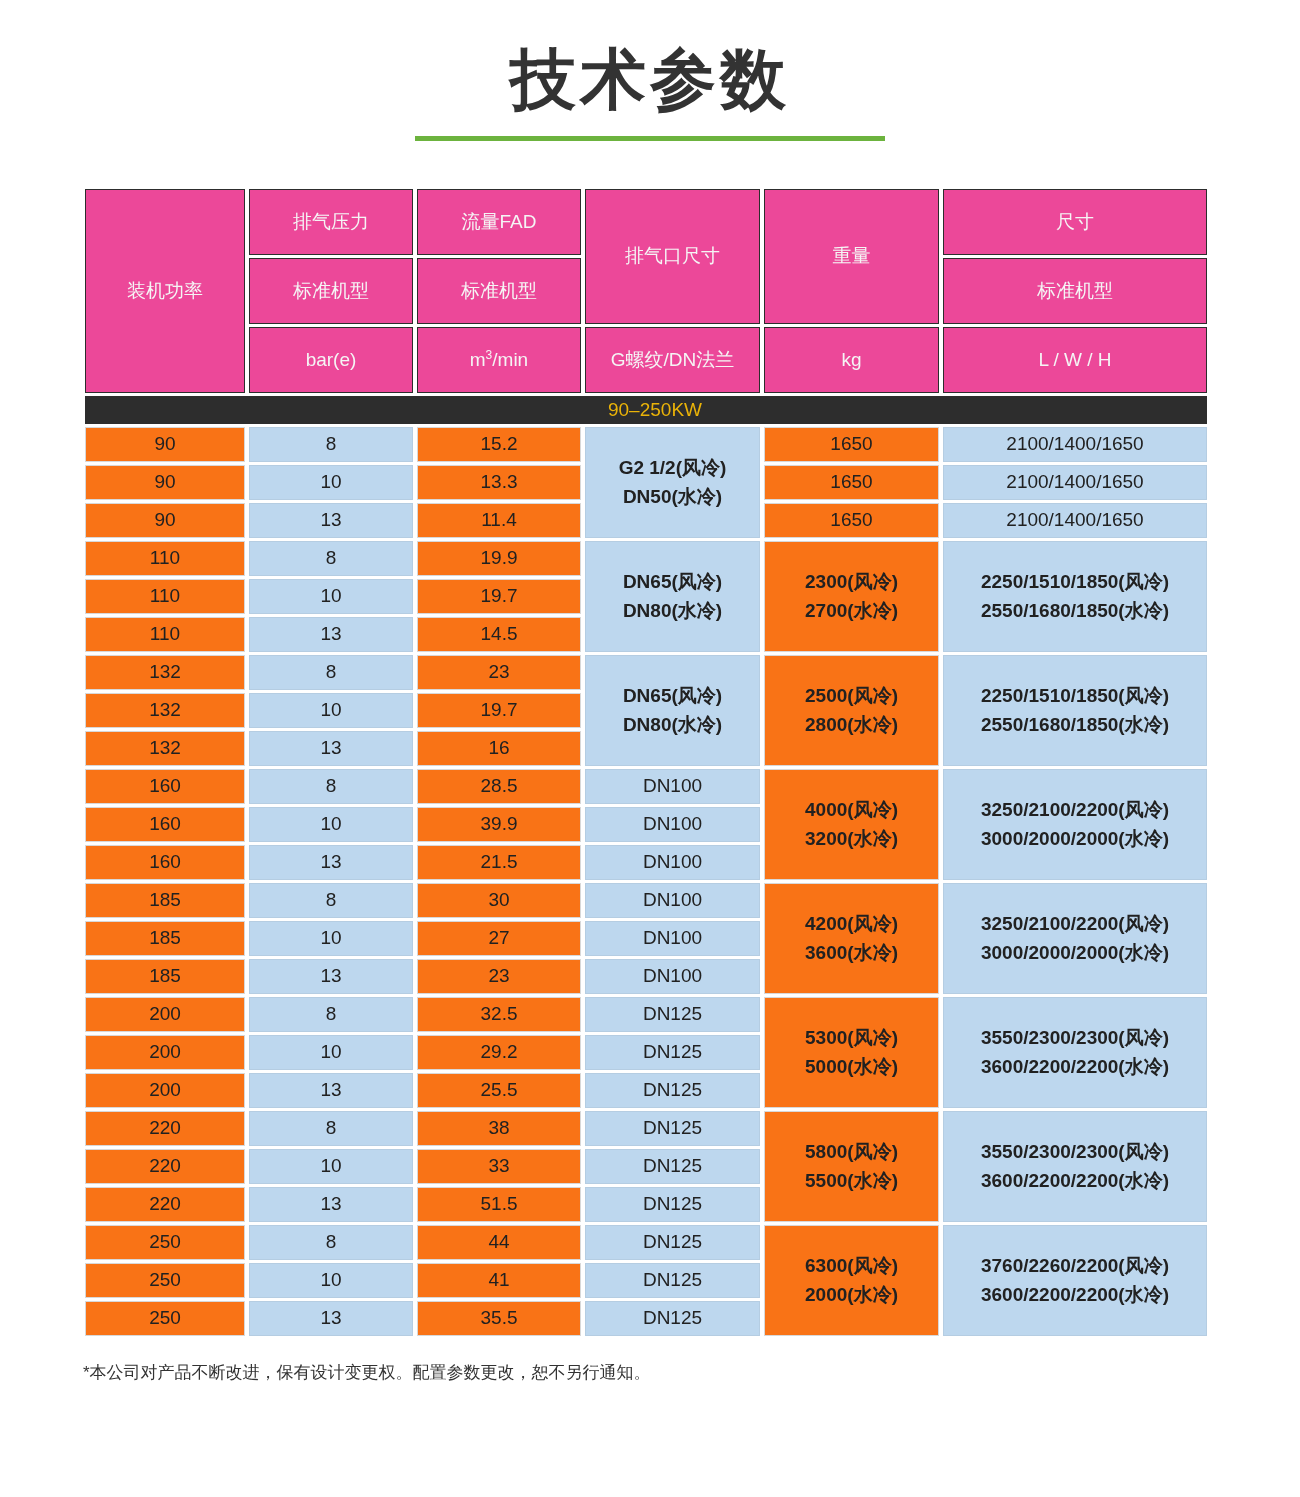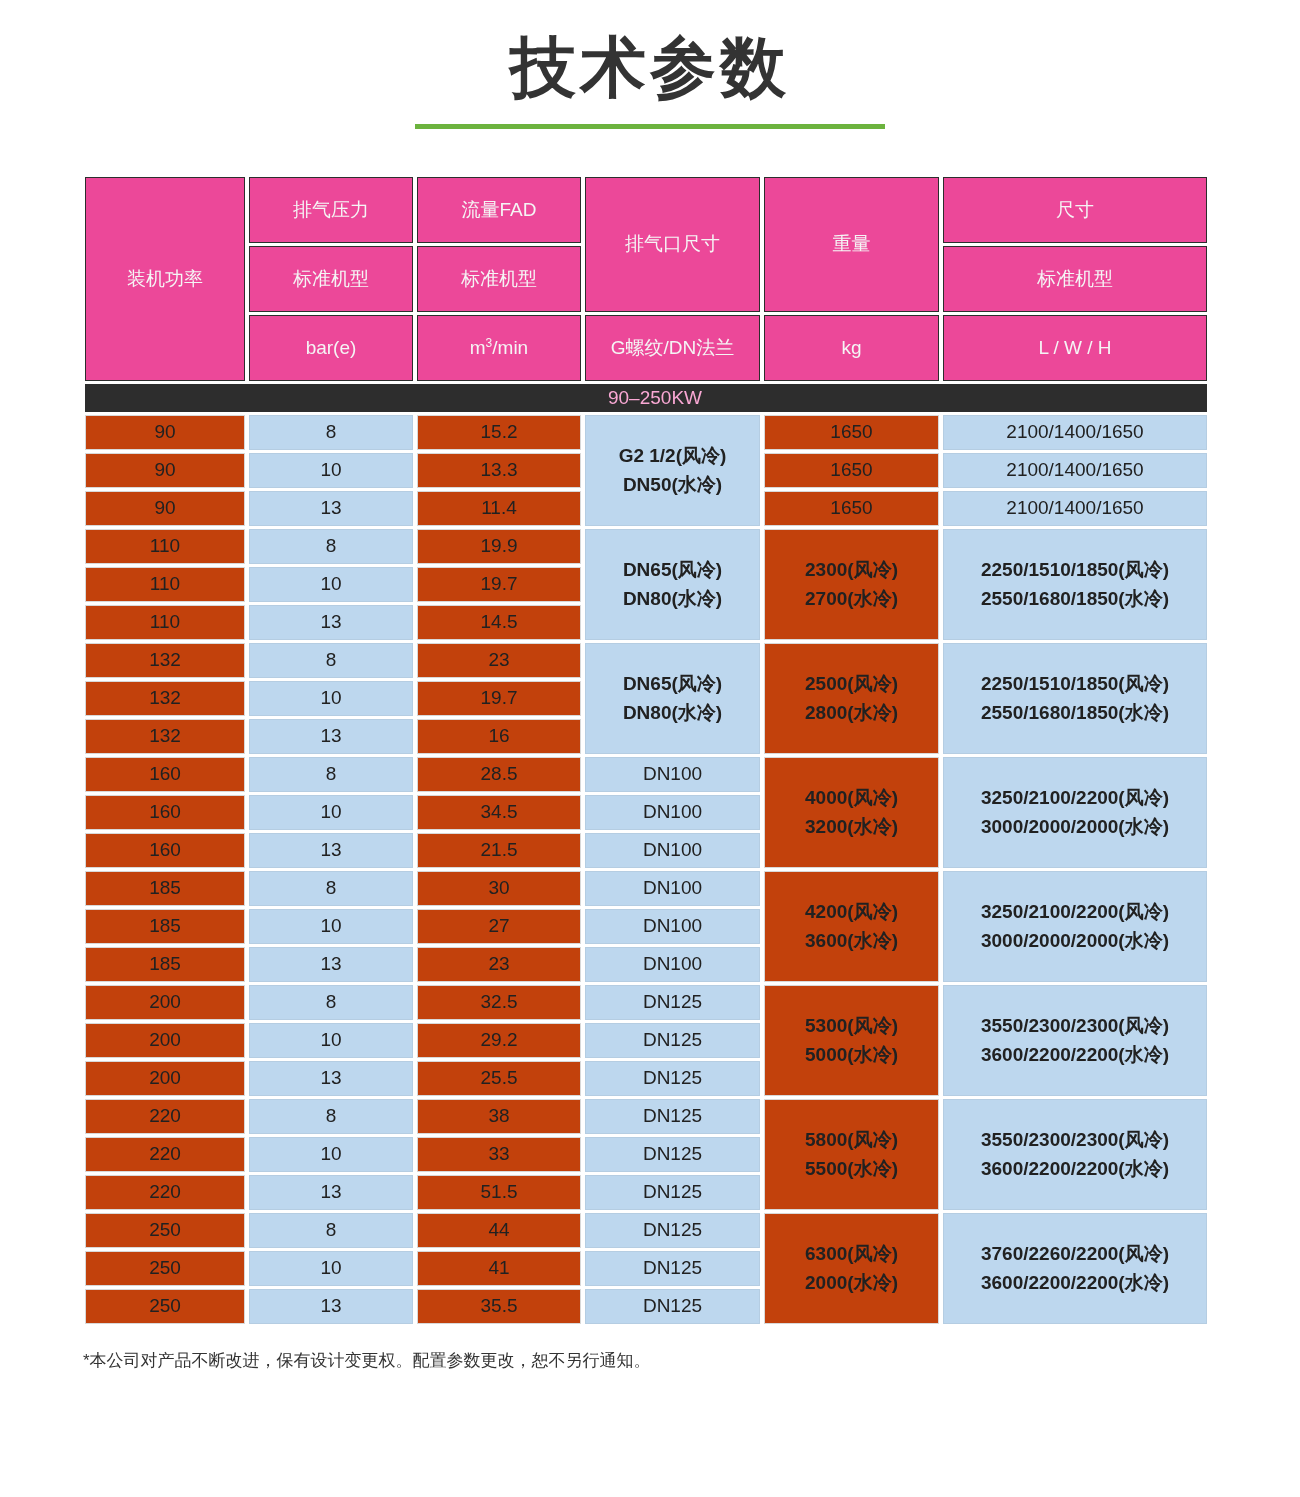--- a/index.html
+++ b/index.html
@@ -8,21 +8,21 @@
     background: #ffffff;
     font-family: "Liberation Sans", "DejaVu Sans", sans-serif;
   }
   .page {
     width: 1300px;
     min-height: 1497px;
     background: #ffffff;
     box-sizing: border-box;
   }
   .page-title {
-    margin: 0;
+    margin: 12px;
     padding-top: 30px;
     text-align: center;
     font-size: 66px;
     font-weight: 700;
     color: #333333;
     letter-spacing: 4px;
     line-height: 1.15;
   }
   .title-underline {
     width: 470px;
@@ -45,29 +45,29 @@
   }
   .th-dark {
     background: #ec4899;
     color: #f5f5f5;
     font-weight: 400;
     height: 64px;
     border: 1px solid #2d2d2d;
   }
   .section-cell {
     background: #2d2d2d;
-    color: #f9a8d4;
+    color: #eab308;
     text-align: center;
     padding-left: 22px !important;
     height: 26px;
     border: 1px solid #2d2d2d;
     font-size: 19px;
   }
   .c-white {
-    background: #c2410c;
+    background: #f97316;
     border: 1px solid #d8d8d8;
     color: #212121;
     height: 33px;
   }
   .c-blue {
     background: #bdd7ee;
     border: 1px solid #b5cde2;
     color: #212121;
     height: 33px;
   }
@@ -200,21 +200,21 @@
           <td class="c-white">28.5</td>
           <td class="c-blue">DN100</td>
           <td class="c-white merged" rowspan="3">4000(风冷)
 3200(水冷)</td>
           <td class="c-blue merged" rowspan="3">3250/2100/2200(风冷)
 3000/2000/2000(水冷)</td>
         </tr>
         <tr>
           <td class="c-white">160</td>
           <td class="c-blue">10</td>
-          <td class="c-white">34.5</td>
+          <td class="c-white">39.9</td>
           <td class="c-blue">DN100</td>
         </tr>
         <tr>
           <td class="c-white">160</td>
           <td class="c-blue">13</td>
           <td class="c-white">21.5</td>
           <td class="c-blue">DN100</td>
         </tr>
         <tr>
           <td class="c-white">185</td>

